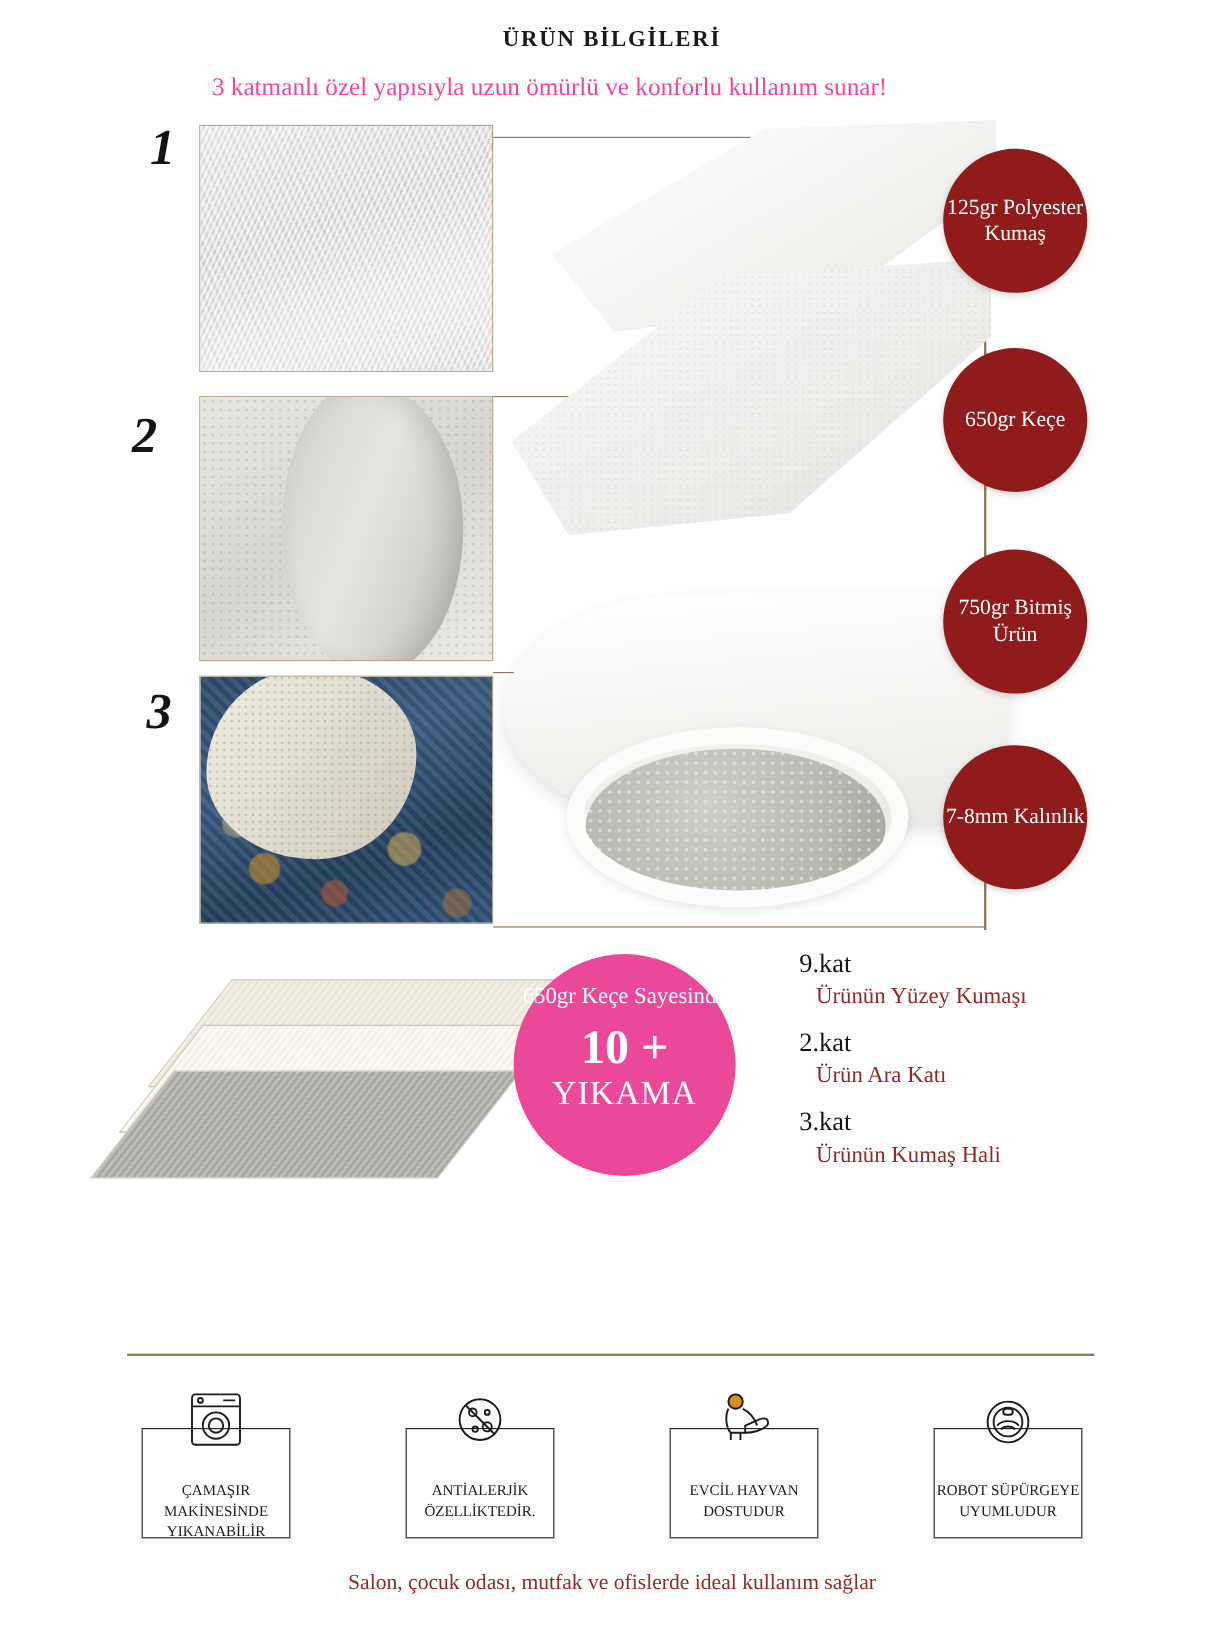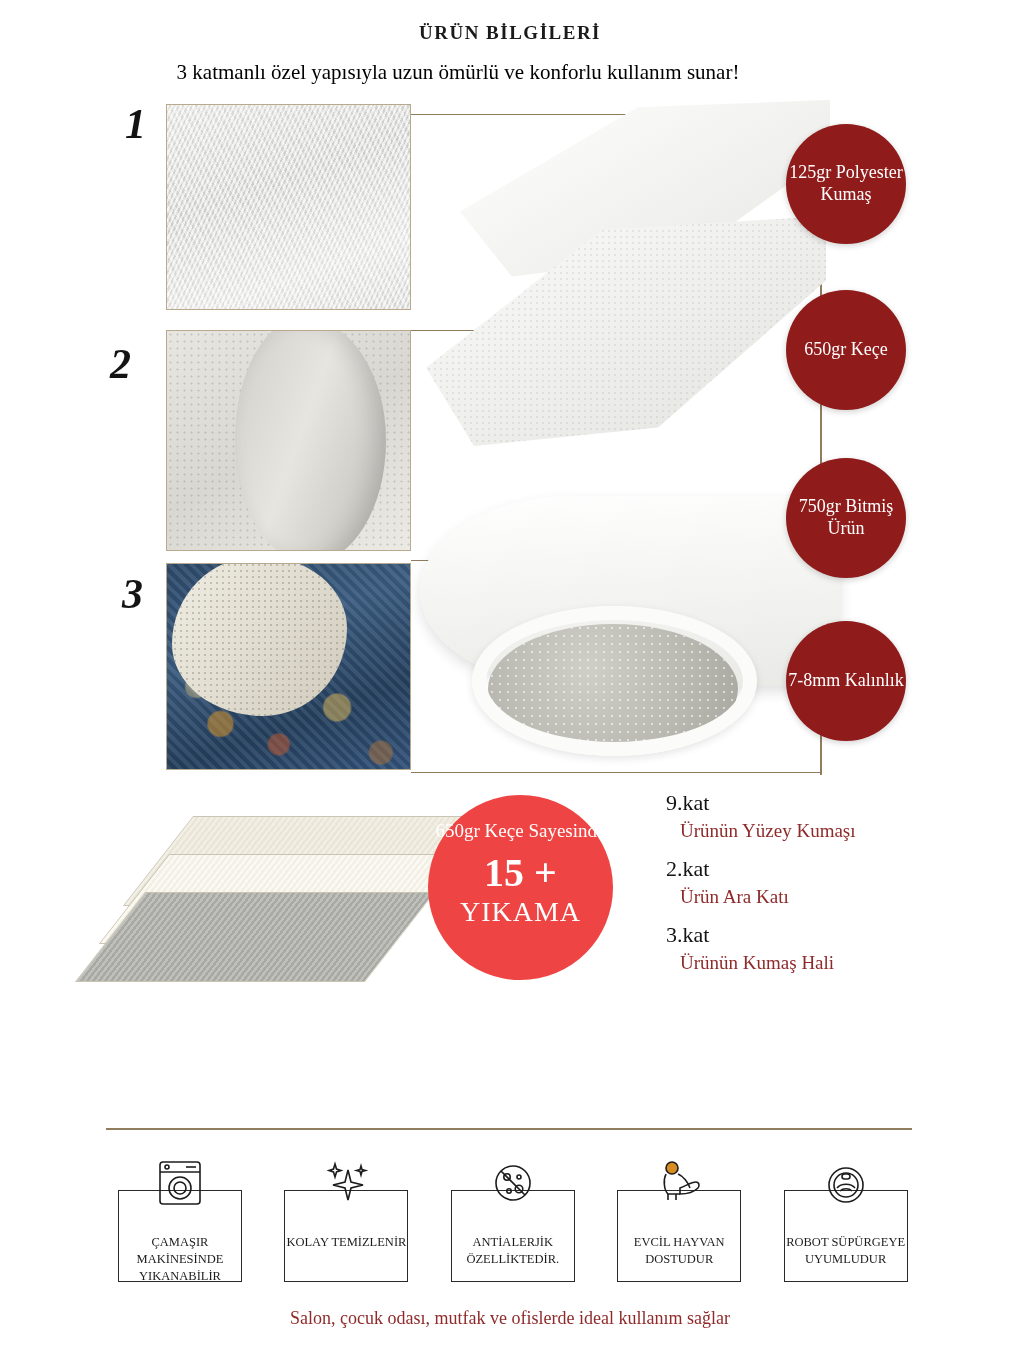--- a/index.html
+++ b/index.html
@@ -21,21 +21,21 @@
     font-size: 19px;
     font-weight: bold;
     letter-spacing: 1.5px;
     color: #1a1a1a;
   }
   .subtitle {
     position: absolute;
     top: 60px; left: 0; width: 916px;
     text-align: center;
     font-size: 21px;
-    color: #000000;
+    color: #ec4899;
   }
 
   
   .big-num {
     position: absolute;
     font-size: 42px;
     font-style: italic;
     font-weight: bold;
     color: #141414;
   }
@@ -202,37 +202,37 @@
   }
   .layer.l1 { left: 58px; top: 8px;  background: repeating-linear-gradient(90deg,#f3efe4 0 3px,#e9e5d8 3px 6px); }
   .layer.l2 { left: 34px; top: 46px; background: repeating-linear-gradient(90deg,#fbf9f2 0 3px,#f1efe6 3px 6px); }
   .layer.l3 { left: 10px; top: 84px; background: repeating-linear-gradient(90deg,#bfbfbb 0 3px,#a9a9a4 3px 6px); }
 
   .wash-badge {
     position: absolute;
     left: 428px; top: 795px;
     width: 185px; height: 185px;
     border-radius: 50%;
-    background: #ef4444;
+    background: #ec4899;
     color: #fff;
     text-align: center;
     padding-top: 24px;
   }
   .wash-badge .wl1 { font-size: 19px; line-height: 1.25; }
   .wash-badge .wl2 { font-size: 40px; font-weight: bold; margin-top: 6px; }
   .wash-badge .wl3 { font-size: 28px; letter-spacing: 1px; }
 
   
   .legend { position: absolute; left: 666px; top: 788px; width: 330px; }
   .legend .kat { font-size: 22px; color: #141414; margin-top: 2px; }
   .legend .desc { font-size: 19px; color: #8f2a2a; margin: 4px 0 14px 14px; }
 
   
   .feat-rule { position: absolute; left: 106px; top: 1128px; width: 806px; height: 2px; background: #8f7d5d; }
-  .features { position: absolute; left: 106px; top: 1152px; width: 808px; display: flex; justify-content: center; gap: 24px; }
+  .features { position: absolute; left: 106px; top: 1152px; width: 808px; display: flex; justify-content: space-between; gap: 24px; }
   .feat {
     width: 148px; height: 130px;
     position: relative;
   }
   .feat .box {
     position: absolute;
     left: 12px; top: 38px;
     width: 124px; height: 92px;
     border: 1px solid #2a2a2a;
   }
@@ -300,21 +300,21 @@
 <div class="badge b4">7-8mm Kalınlık</div>
 
 <div class="layers-art">
   <div class="layer l1"></div>
   <div class="layer l2"></div>
   <div class="layer l3"></div>
 </div>
 
 <div class="wash-badge">
   <div class="wl1">650gr Keçe Sayesinde</div>
-  <div class="wl2">15 +</div>
+  <div class="wl2">10 +</div>
   <div class="wl3">YIKAMA</div>
 </div>
 
 <div class="legend">
   <div class="kat">9.kat</div>
   <div class="desc">Ürünün Yüzey Kumaşı</div>
   <div class="kat">2.kat</div>
   <div class="desc">Ürün Ara Katı</div>
   <div class="kat">3.kat</div>
   <div class="desc">Ürünün Kumaş Hali</div>
@@ -331,31 +331,20 @@
         <line x1="8" y1="14" x2="48" y2="14"></line>
         <circle cx="15" cy="9" r="2"></circle>
         <line x1="34" y1="9" x2="44" y2="9"></line>
         <circle cx="28" cy="30" r="11"></circle>
         <circle cx="28" cy="30" r="6"></circle>
       </svg>
     </div>
     <div class="cap">ÇAMAŞIR MAKİNESİNDE YIKANABİLİR</div>
   </div>
 
-  <div class="feat">
-    <div class="box"></div>
-    <div class="ico">
-      <svg width="56" height="50" viewBox="0 0 56 50" fill="none" stroke="#1c1c1c" stroke-width="1.6">
-        <path d="M30 12 L33 24 L45 27 L33 30 L30 42 L27 30 L15 27 L27 24 Z"></path>
-        <path d="M17 6 L18.5 11 L23 12.5 L18.5 14 L17 19 L15.5 14 L11 12.5 L15.5 11 Z"></path>
-        <path d="M43 8 L44 11.5 L47.5 12.5 L44 13.5 L43 17 L42 13.5 L38.5 12.5 L42 11.5 Z"></path>
-      </svg>
-    </div>
-    <div class="cap">KOLAY TEMİZLENİR</div>
-  </div>
 
   <div class="feat">
     <div class="box"></div>
     <div class="ico">
       <svg width="56" height="50" viewBox="0 0 56 50" fill="none" stroke="#1c1c1c" stroke-width="1.6">
         <circle cx="28" cy="25" r="17"></circle>
         <line x1="16" y1="13" x2="40" y2="37"></line>
         <circle cx="22" cy="19" r="3.2"></circle>
         <circle cx="34" cy="31" r="3.8"></circle>
         <circle cx="24" cy="33" r="2.2"></circle>

